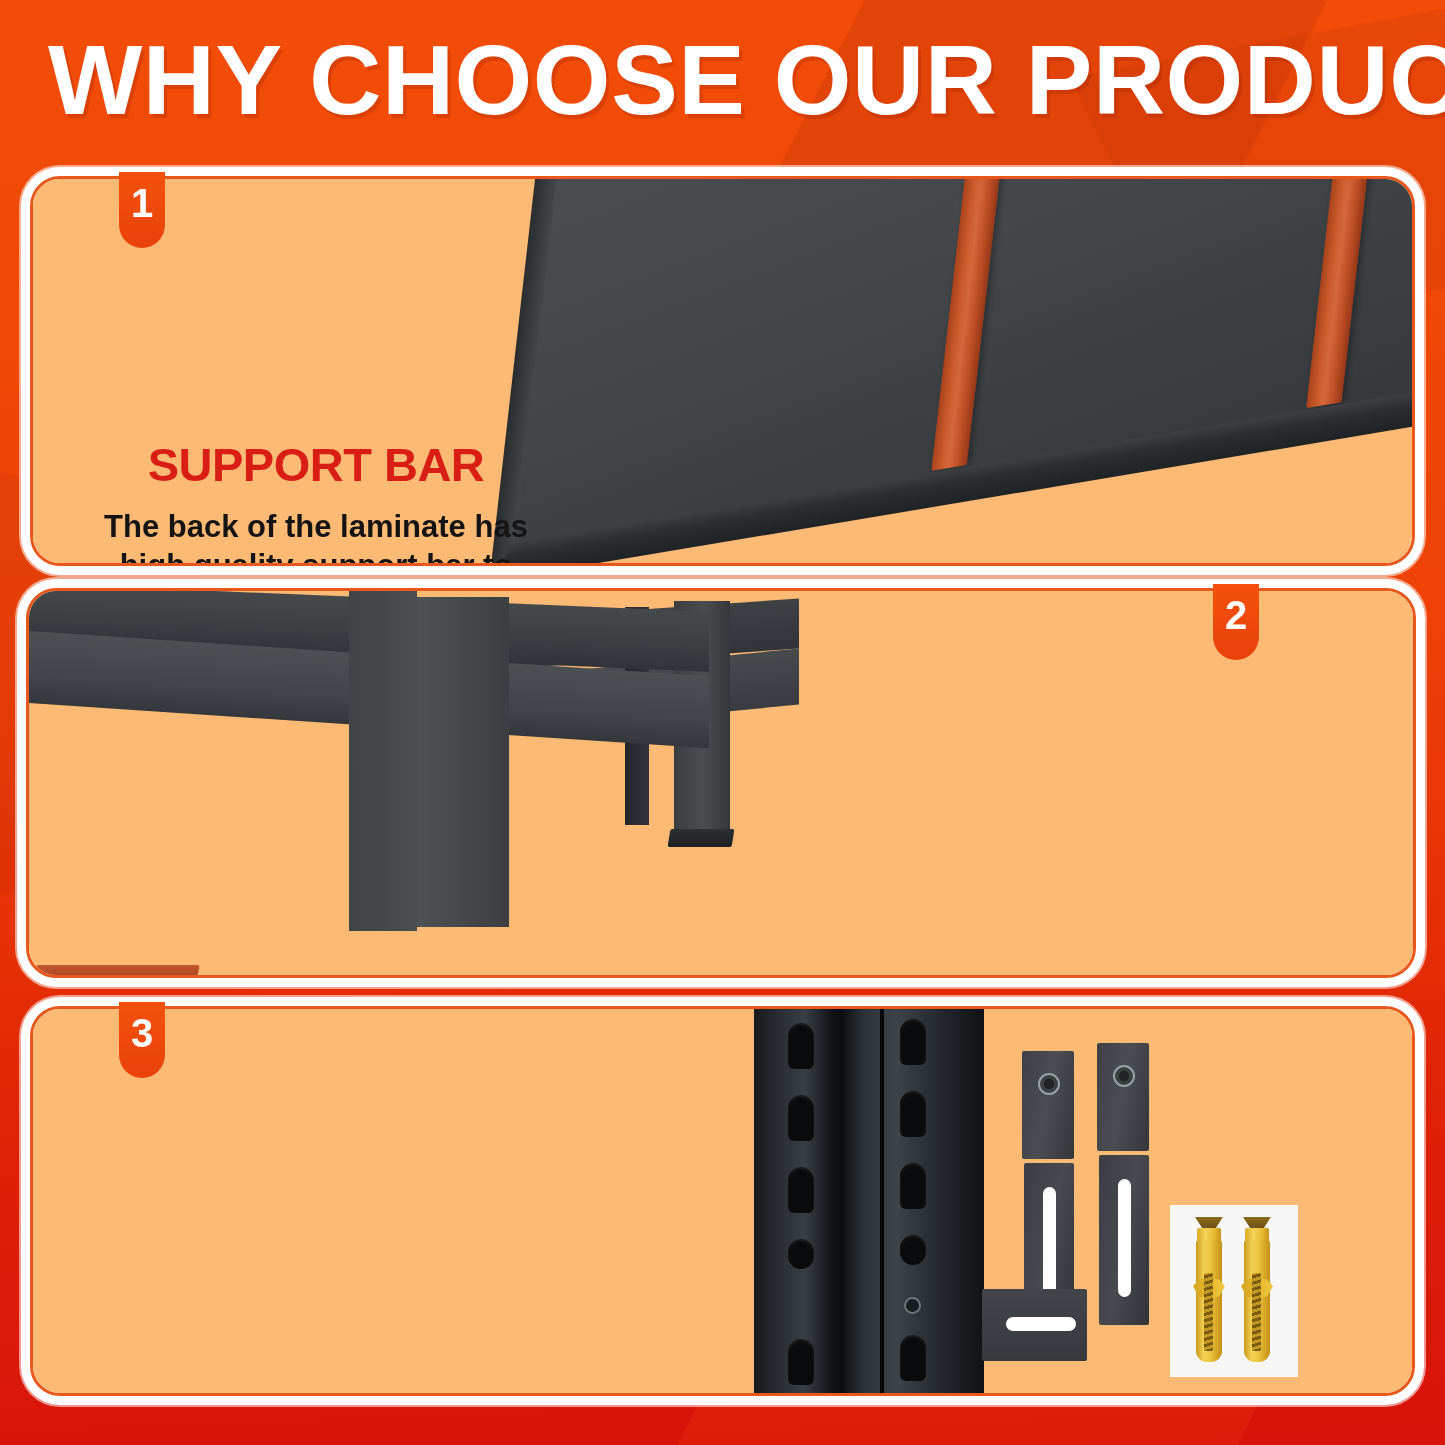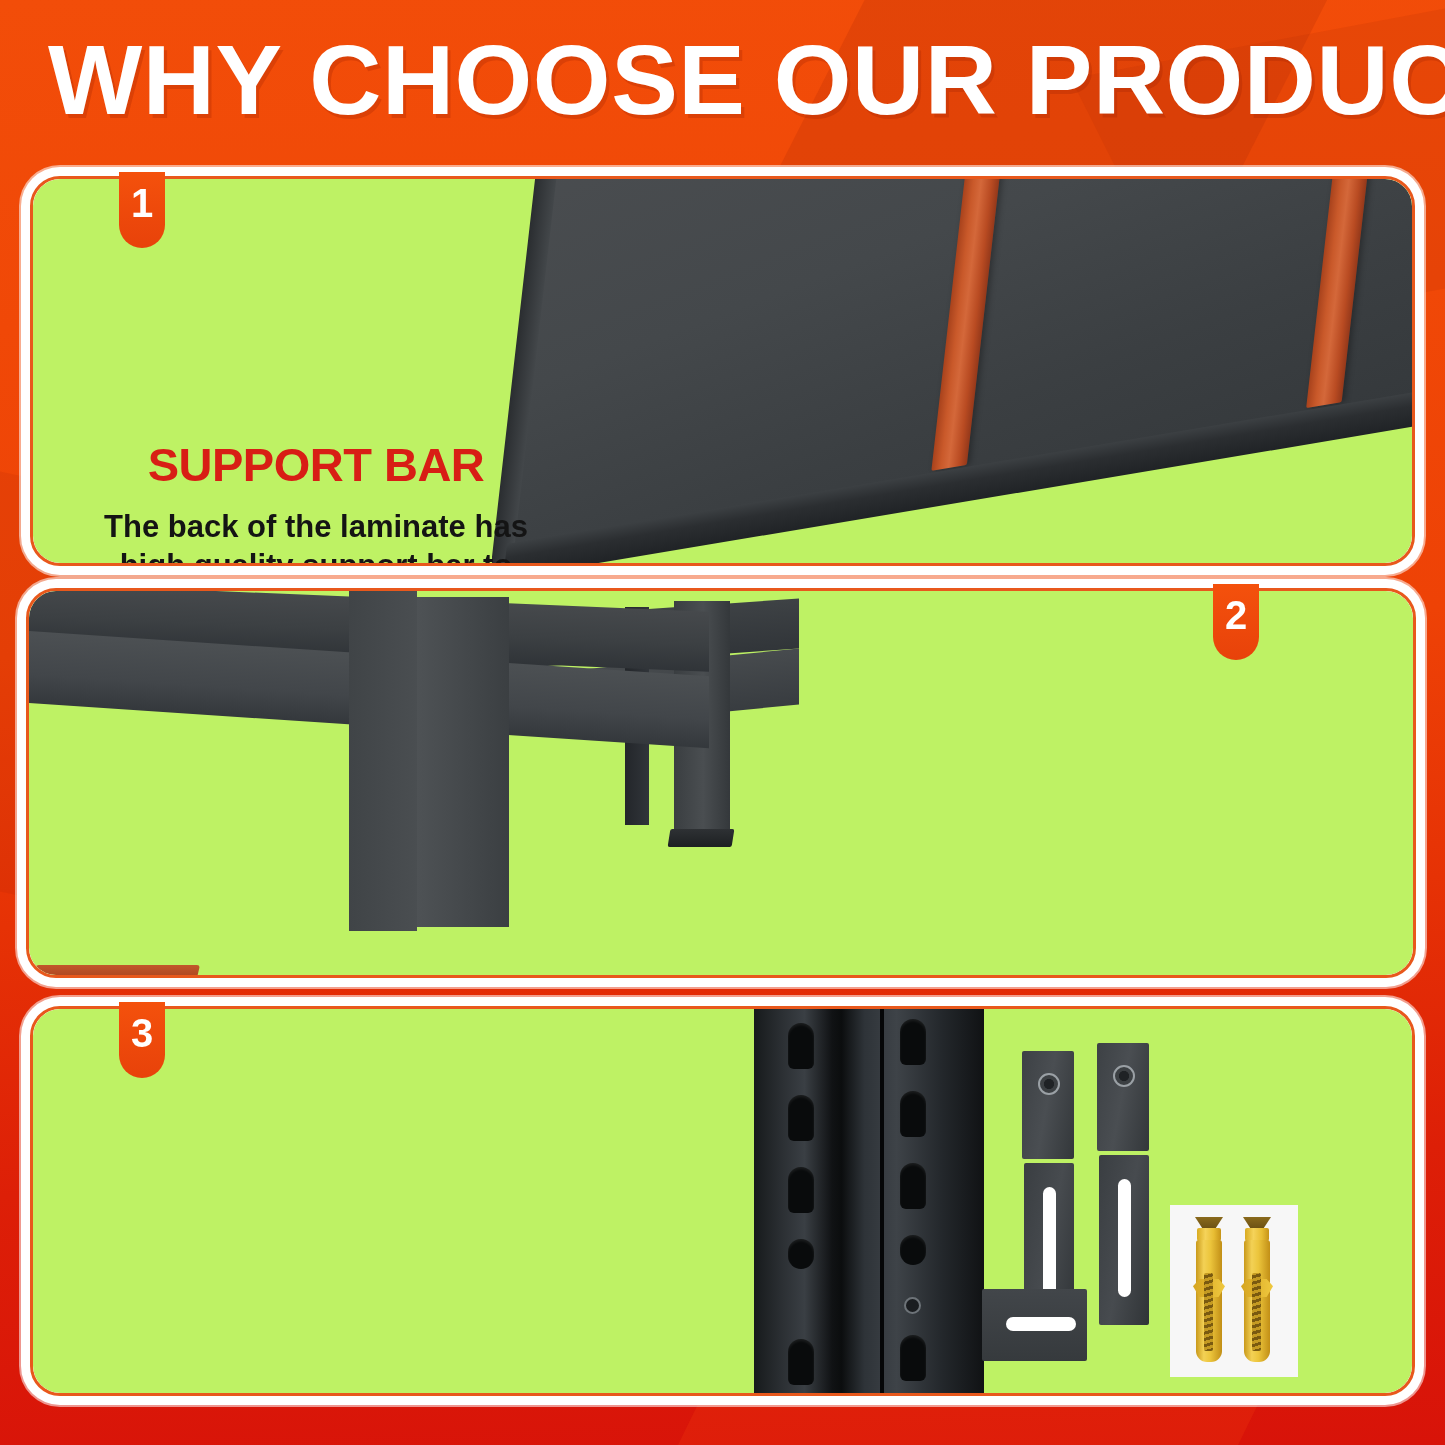--- a/index.html
+++ b/index.html
@@ -79,23 +79,23 @@
     background: #ffffff;
     border-radius: 30px;
     border: 3px solid #e8581c;
     box-shadow: 0 0 0 9px #ffffff,
                 0 0 0 11px rgba(255,255,255,0.55);
     overflow: hidden;
   }
   .panel-inner {
     position: absolute;
     inset: 0;
-    border-radius: 27px;
+    border-radius: 16px;
     overflow: hidden;
-    background: #bef264;
+    background: #fdba74;
   }
 
   .panel-1 { left: 30px;  top: 176px;  width: 1385px; height: 390px; }
   .panel-2 { left: 26px;  top: 588px;  width: 1390px; height: 390px; }
   .panel-3 { left: 30px;  top: 1006px; width: 1385px; height: 390px; }
 
   
   .badge {
     position: absolute;
     width: 46px;

